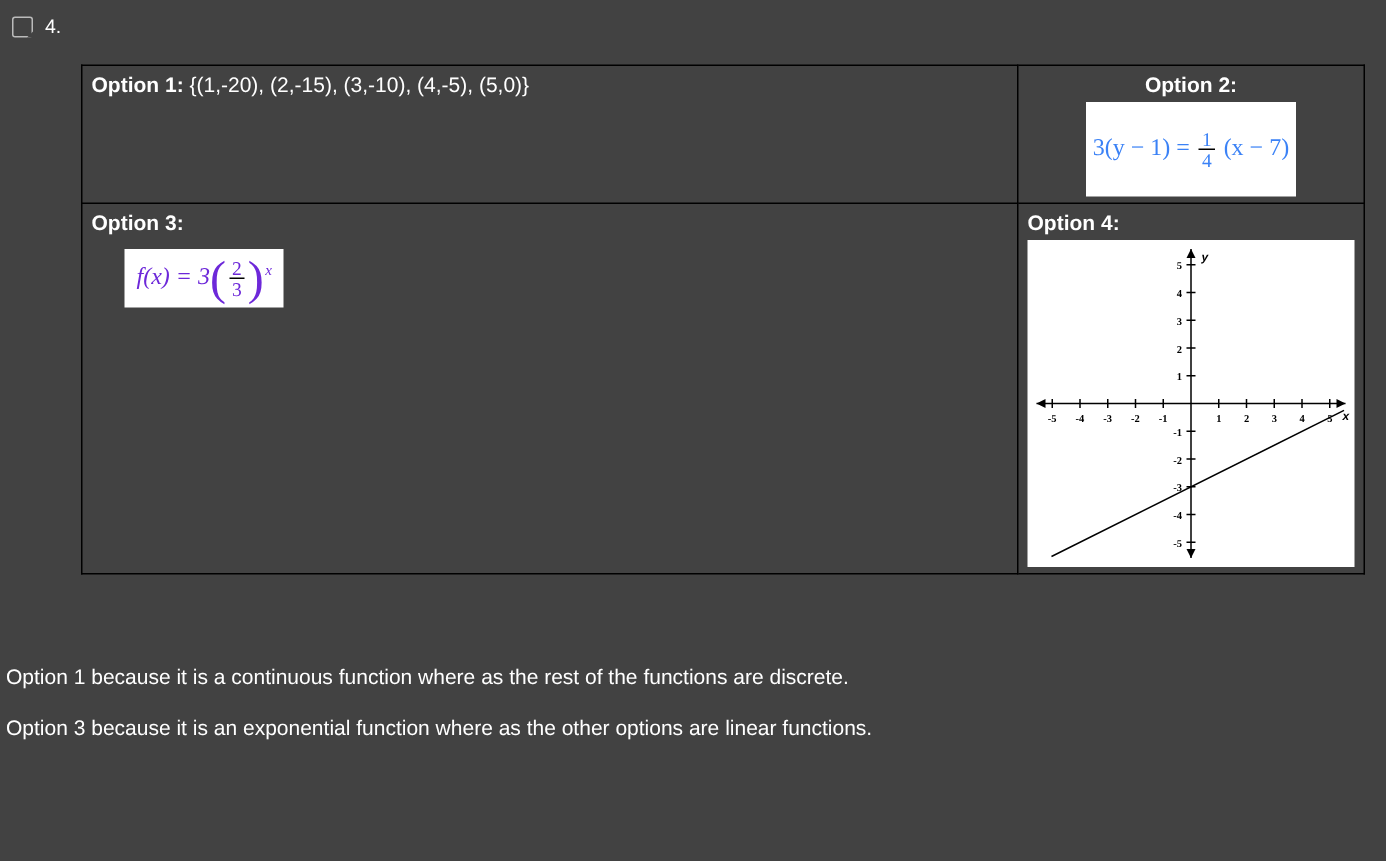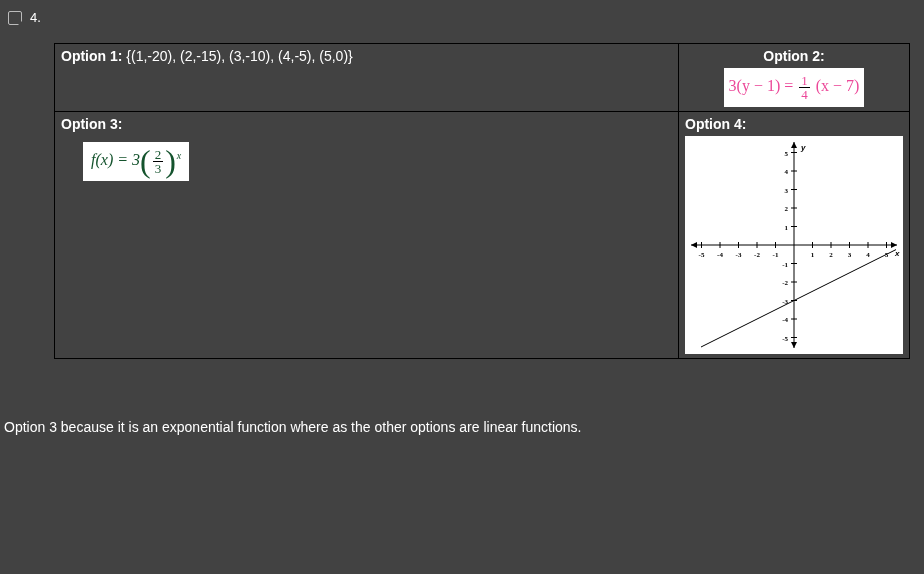--- a/index.html
+++ b/index.html
@@ -50,43 +50,43 @@
       padding: 4px 6px;
       color: #fff;
       font-weight: bold;
       font-size: 14px;
     }
     .cell1 { width: 626px; height: 44px; margin-left: 19px; }
     .cell2 { width: 230px; }
     .cell3 { height: 246px; }
     .eq-img {
       background: #fff;
-      color: #ec4899;
+      color: #3b82f6;
       display: inline-block;
       vertical-align: middle;
-      padding: 6px 5px;
+      padding: 18px 5px;
       font-family: 'Times New Roman', serif;
       font-size: 16px;
       font-weight: normal;
     }
     .opt2-wrap { display: flex; align-items: center; flex-wrap: nowrap; gap: 4px; white-space: nowrap; flex-direction: column;}
     .frac {
       display: inline-flex;
       flex-direction: column;
       align-items: center;
       vertical-align: middle;
       font-size: 13px;
       line-height: 1;
       margin: 0 2px;
     }
     .frac .num { border-bottom: 1px solid #000; padding: 0 2px; }
     .frac .den { padding: 0 2px; }
     .opt3-formula {
       background: #fff;
-      color: #14532d;
+      color: #6d28d9;
       display: inline-block;
       padding: 6px 8px;
       margin-top: 10px;
       margin-left: 22px;
       font-family: 'Times New Roman', serif;
       font-style: italic;
       font-size: 16px;
       font-weight: normal;
     }
     .opt3-formula .paren-frac {
@@ -230,14 +230,15 @@
                 <text x="103" y="19.5" text-anchor="end">5</text>
               </g>
             </svg>
       </div>
     </td>
   </tr>
 </tbody>
   </table>
 
 <div class="answers">
+  <p>Option 1 because it is a continuous function where as the rest of the functions are discrete.</p>
   <p>Option 3 because it is an exponential function where as the other options are linear functions.</p>
 </div>
 
 </body></html>

